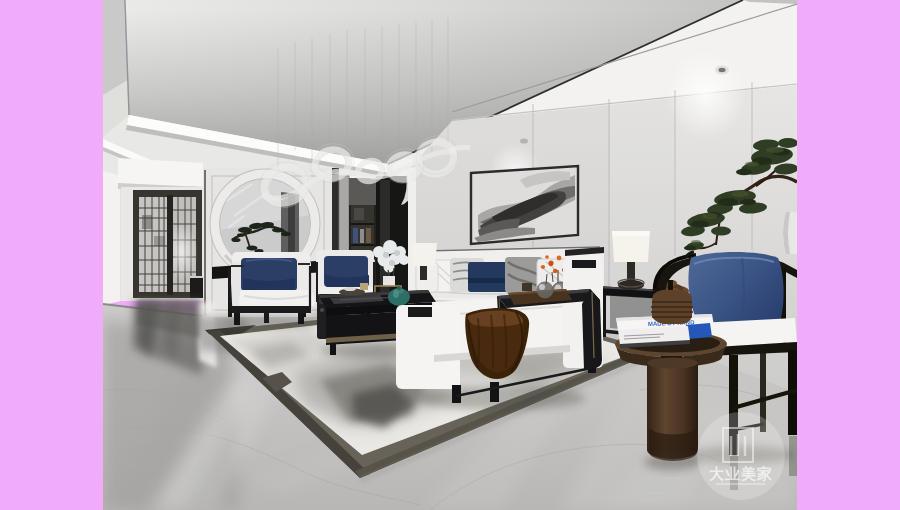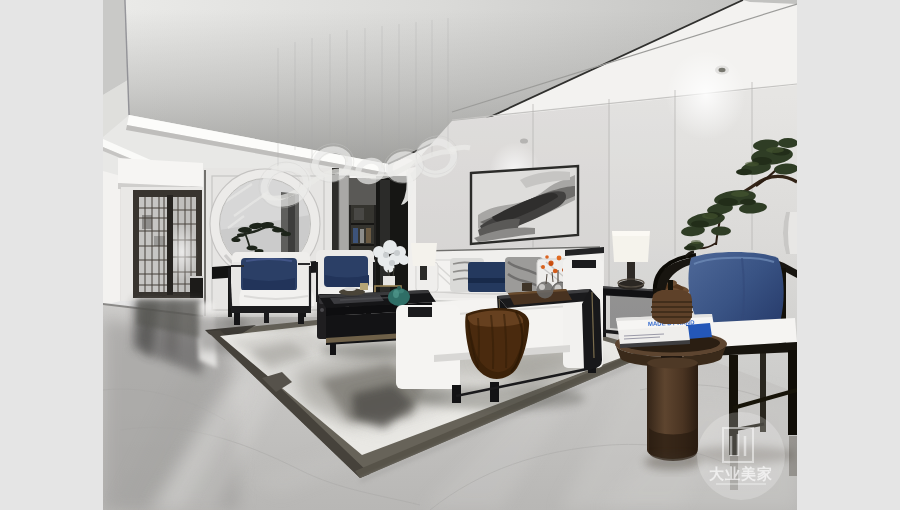--- a/index.html
+++ b/index.html
@@ -1,16 +1,16 @@
 <!DOCTYPE html>
 <html><head>
 <meta charset="utf-8">
 <style>
 html,body{margin:0;padding:0;width:900px;height:510px;background:#ffffff;overflow:hidden}
-#canvas{position:relative;width:900px;height:510px;background:#e5e5e5;font-family:"Liberation Sans",sans-serif}
+#canvas{position:relative;width:900px;height:510px;background:#f0abfc;font-family:"Liberation Sans",sans-serif}
 #photo{position:absolute;left:103px;top:0}
 </style>
 </head>
 <body>
 <div id="canvas">
 
 <svg id="photo" width="694" height="510" viewBox="103 0 694 510">
 <defs>
 <linearGradient id="ceilGrad" gradientUnits="userSpaceOnUse" x1="120" y1="0" x2="760" y2="60">
 <stop offset="0" stop-color="#eaeae8"></stop>

